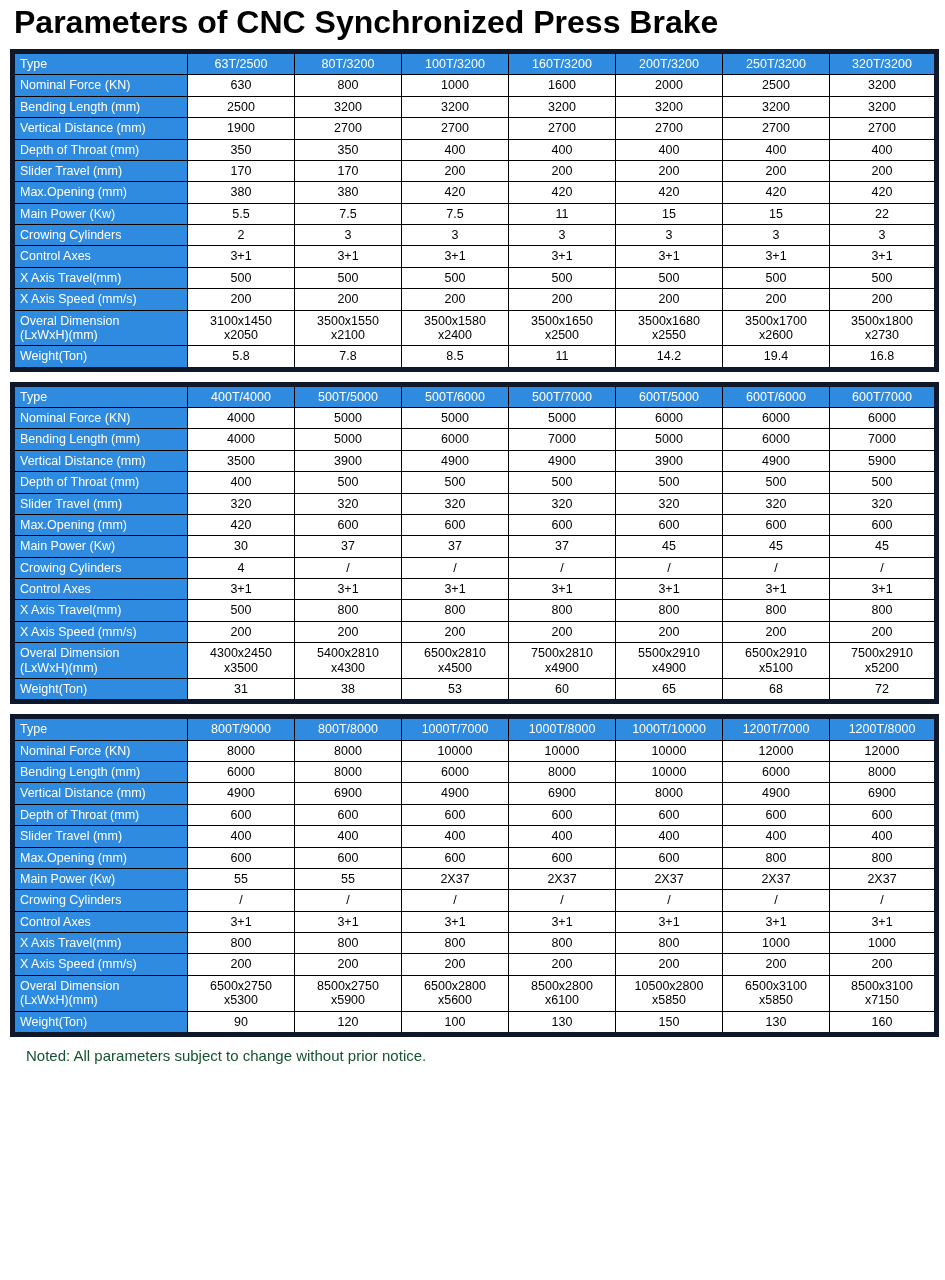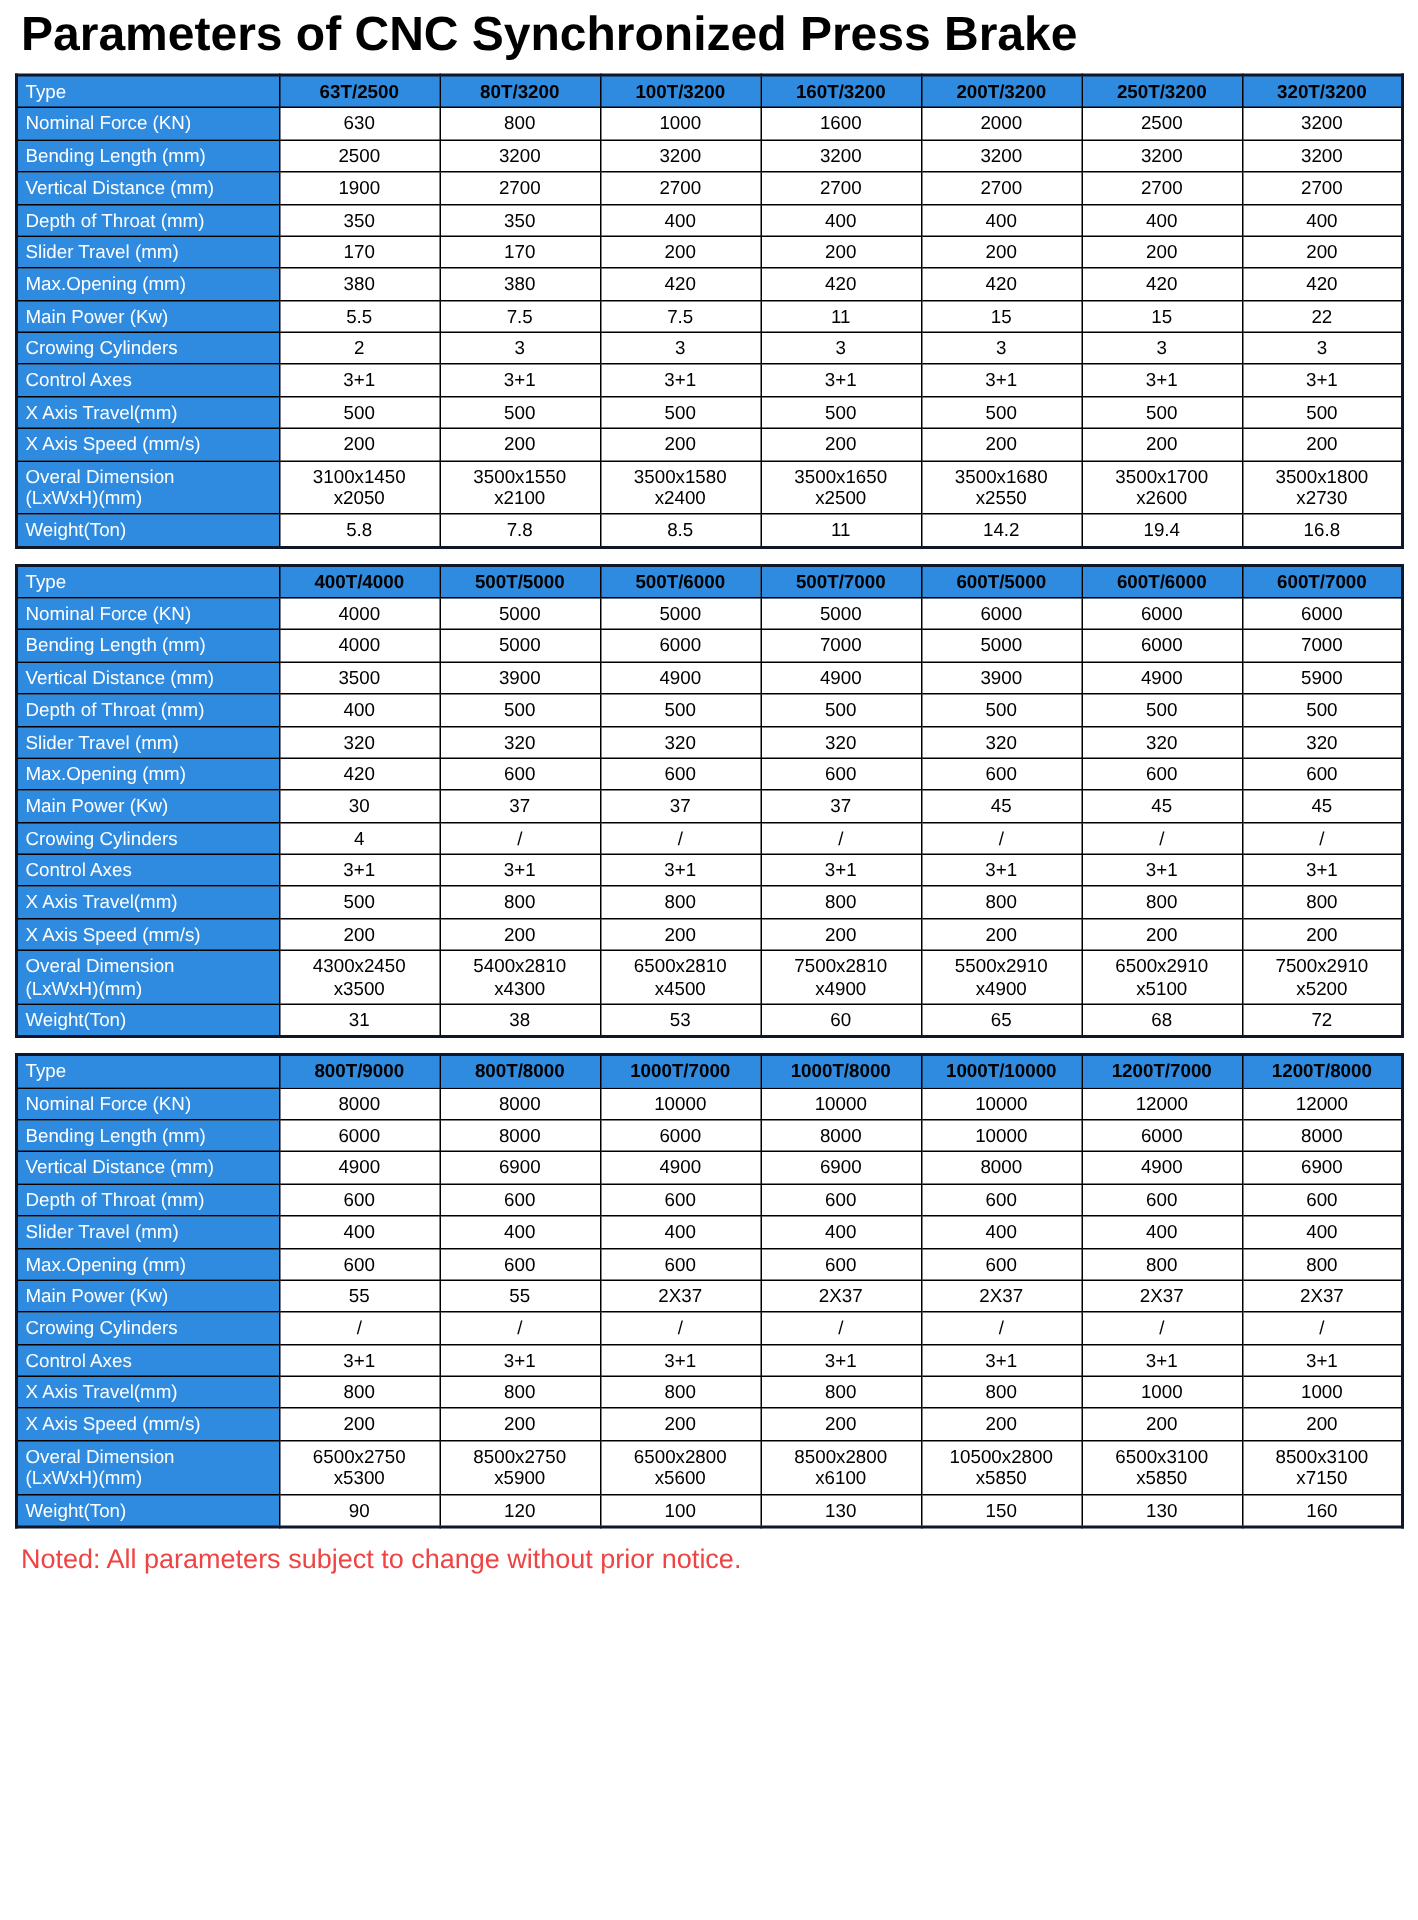--- a/index.html
+++ b/index.html
@@ -23,58 +23,58 @@
     font-weight: bold;
     margin: 4px 0 8px 4px;
     letter-spacing: 0px;
     color: #000;
   }
   table.spec {
     border-collapse: collapse;
     width: 925px;
     table-layout: fixed;
     margin-bottom: 10px;
-    border: 2px solid #0f172a;
+    border: 5px solid #0f172a;
   }
   table.spec td {
     border: 1px solid #000;
     font-size: 12.5px;
     text-align: center;
     padding: 3px 2px;
     line-height: 1.15;
     height: 21px;
     box-sizing: border-box;
   }
   table.spec td.label {
     background: #2E8BE0;
     color: #ffffff;
     text-align: left;
     padding-left: 5px;
     font-weight: normal;
     white-space: nowrap;
   }
   table.spec td.head {
     background: #2E8BE0;
-    color: #000000;
-    font-weight: bold;
+    color: #ffffff;
+    font-weight: normal;
   }
   table.spec td.val {
     background: #ffffff;
     color: #000000;
   }
   table.spec tr.dims td.val,
   table.spec tr.dims td.label {
     height: 34px;
   }
   col.first { width: 175px; }
   col.rest { width: 107px; }
   .note {
-    font-size: 18px;
-    margin: 2px 0 6px 4px;
-    color: #ef4444;
+    font-size: 15px;
+    margin: 2px 0 6px 16px;
+    color: #14532d;
   }
   .dimline { display: block; }
 </style>
 </head>
 <body>
 
 <div class="page">
 
   <h1 class="title">Parameters of CNC Synchronized Press Brake</h1>
 

